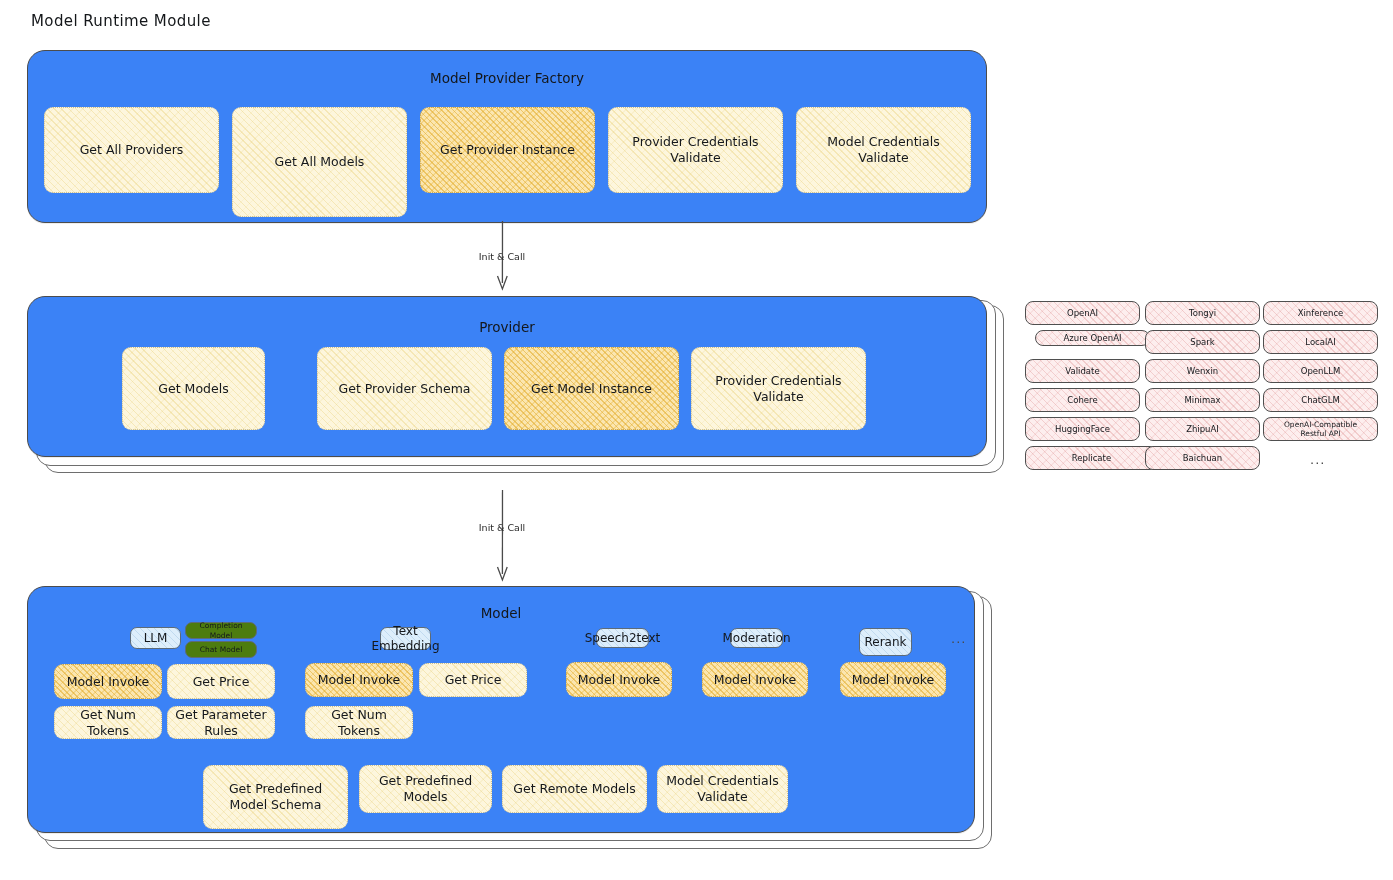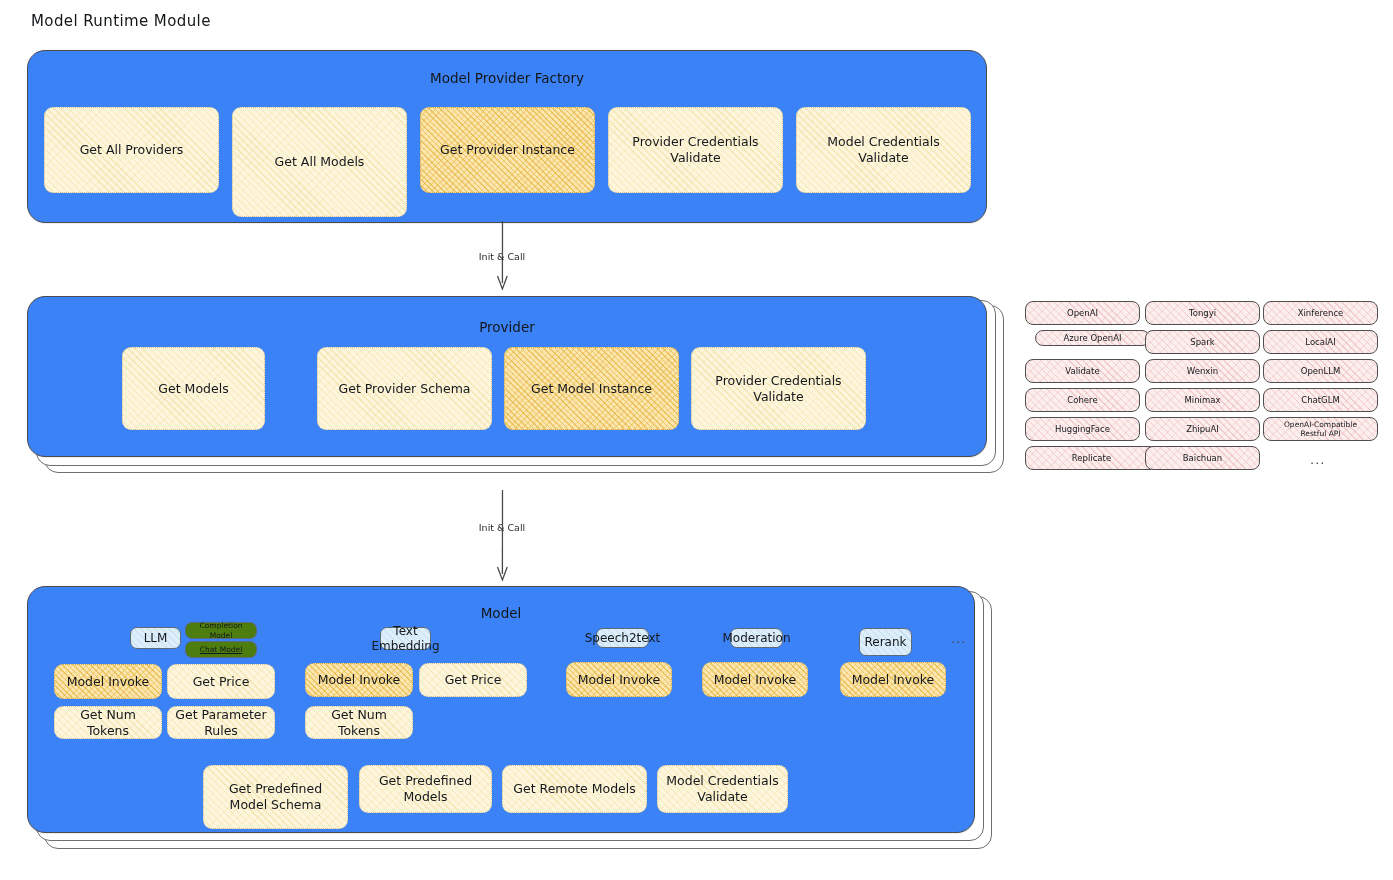--- a/index.html
+++ b/index.html
@@ -149,21 +149,21 @@
   </div>
 
   <div class="stack-layer" style="left:44px;top:596px;width:946px;height:251px;"></div>
   <div class="stack-layer" style="left:36px;top:591px;width:946px;height:248px;"></div>
   <div class="sketch-panel" style="left:27px;top:586px;width:946px;height:245px;">
     <div class="panel-title" style="top:18px;">Model</div>
   </div>
 
   <div class="node blue" style="left:130px;top:627px;width:51px;height:22px;">LLM</div>
   <div class="node plain" style="left:185px;top:622px;width:72px;height:17px;">Completion Model</div>
-  <div class="node plain" style="left:185px;top:641px;width:72px;height:17px;text-decoration:underline;">Chat Model</div>
+  <div class="node plain" style="left:185px;top:641px;width:72px;height:17px;">Chat Model</div>
 
   <div class="node amber" style="left:54px;top:664px;width:108px;height:35px;">Model Invoke</div>
   <div class="node cream" style="left:167px;top:664px;width:108px;height:35px;">Get Price</div>
   <div class="node cream" style="left:54px;top:706px;width:108px;height:33px;">Get Num Tokens</div>
   <div class="node cream" style="left:167px;top:706px;width:108px;height:33px;">Get Parameter Rules</div>
 
   <div class="node blue" style="left:380px;top:627px;width:51px;height:23px;">Text Embedding</div>
   <div class="node amber" style="left:305px;top:663px;width:108px;height:34px;">Model Invoke</div>
   <div class="node cream" style="left:419px;top:663px;width:108px;height:34px;">Get Price</div>
   <div class="node cream" style="left:305px;top:706px;width:108px;height:33px;">Get Num Tokens</div>

